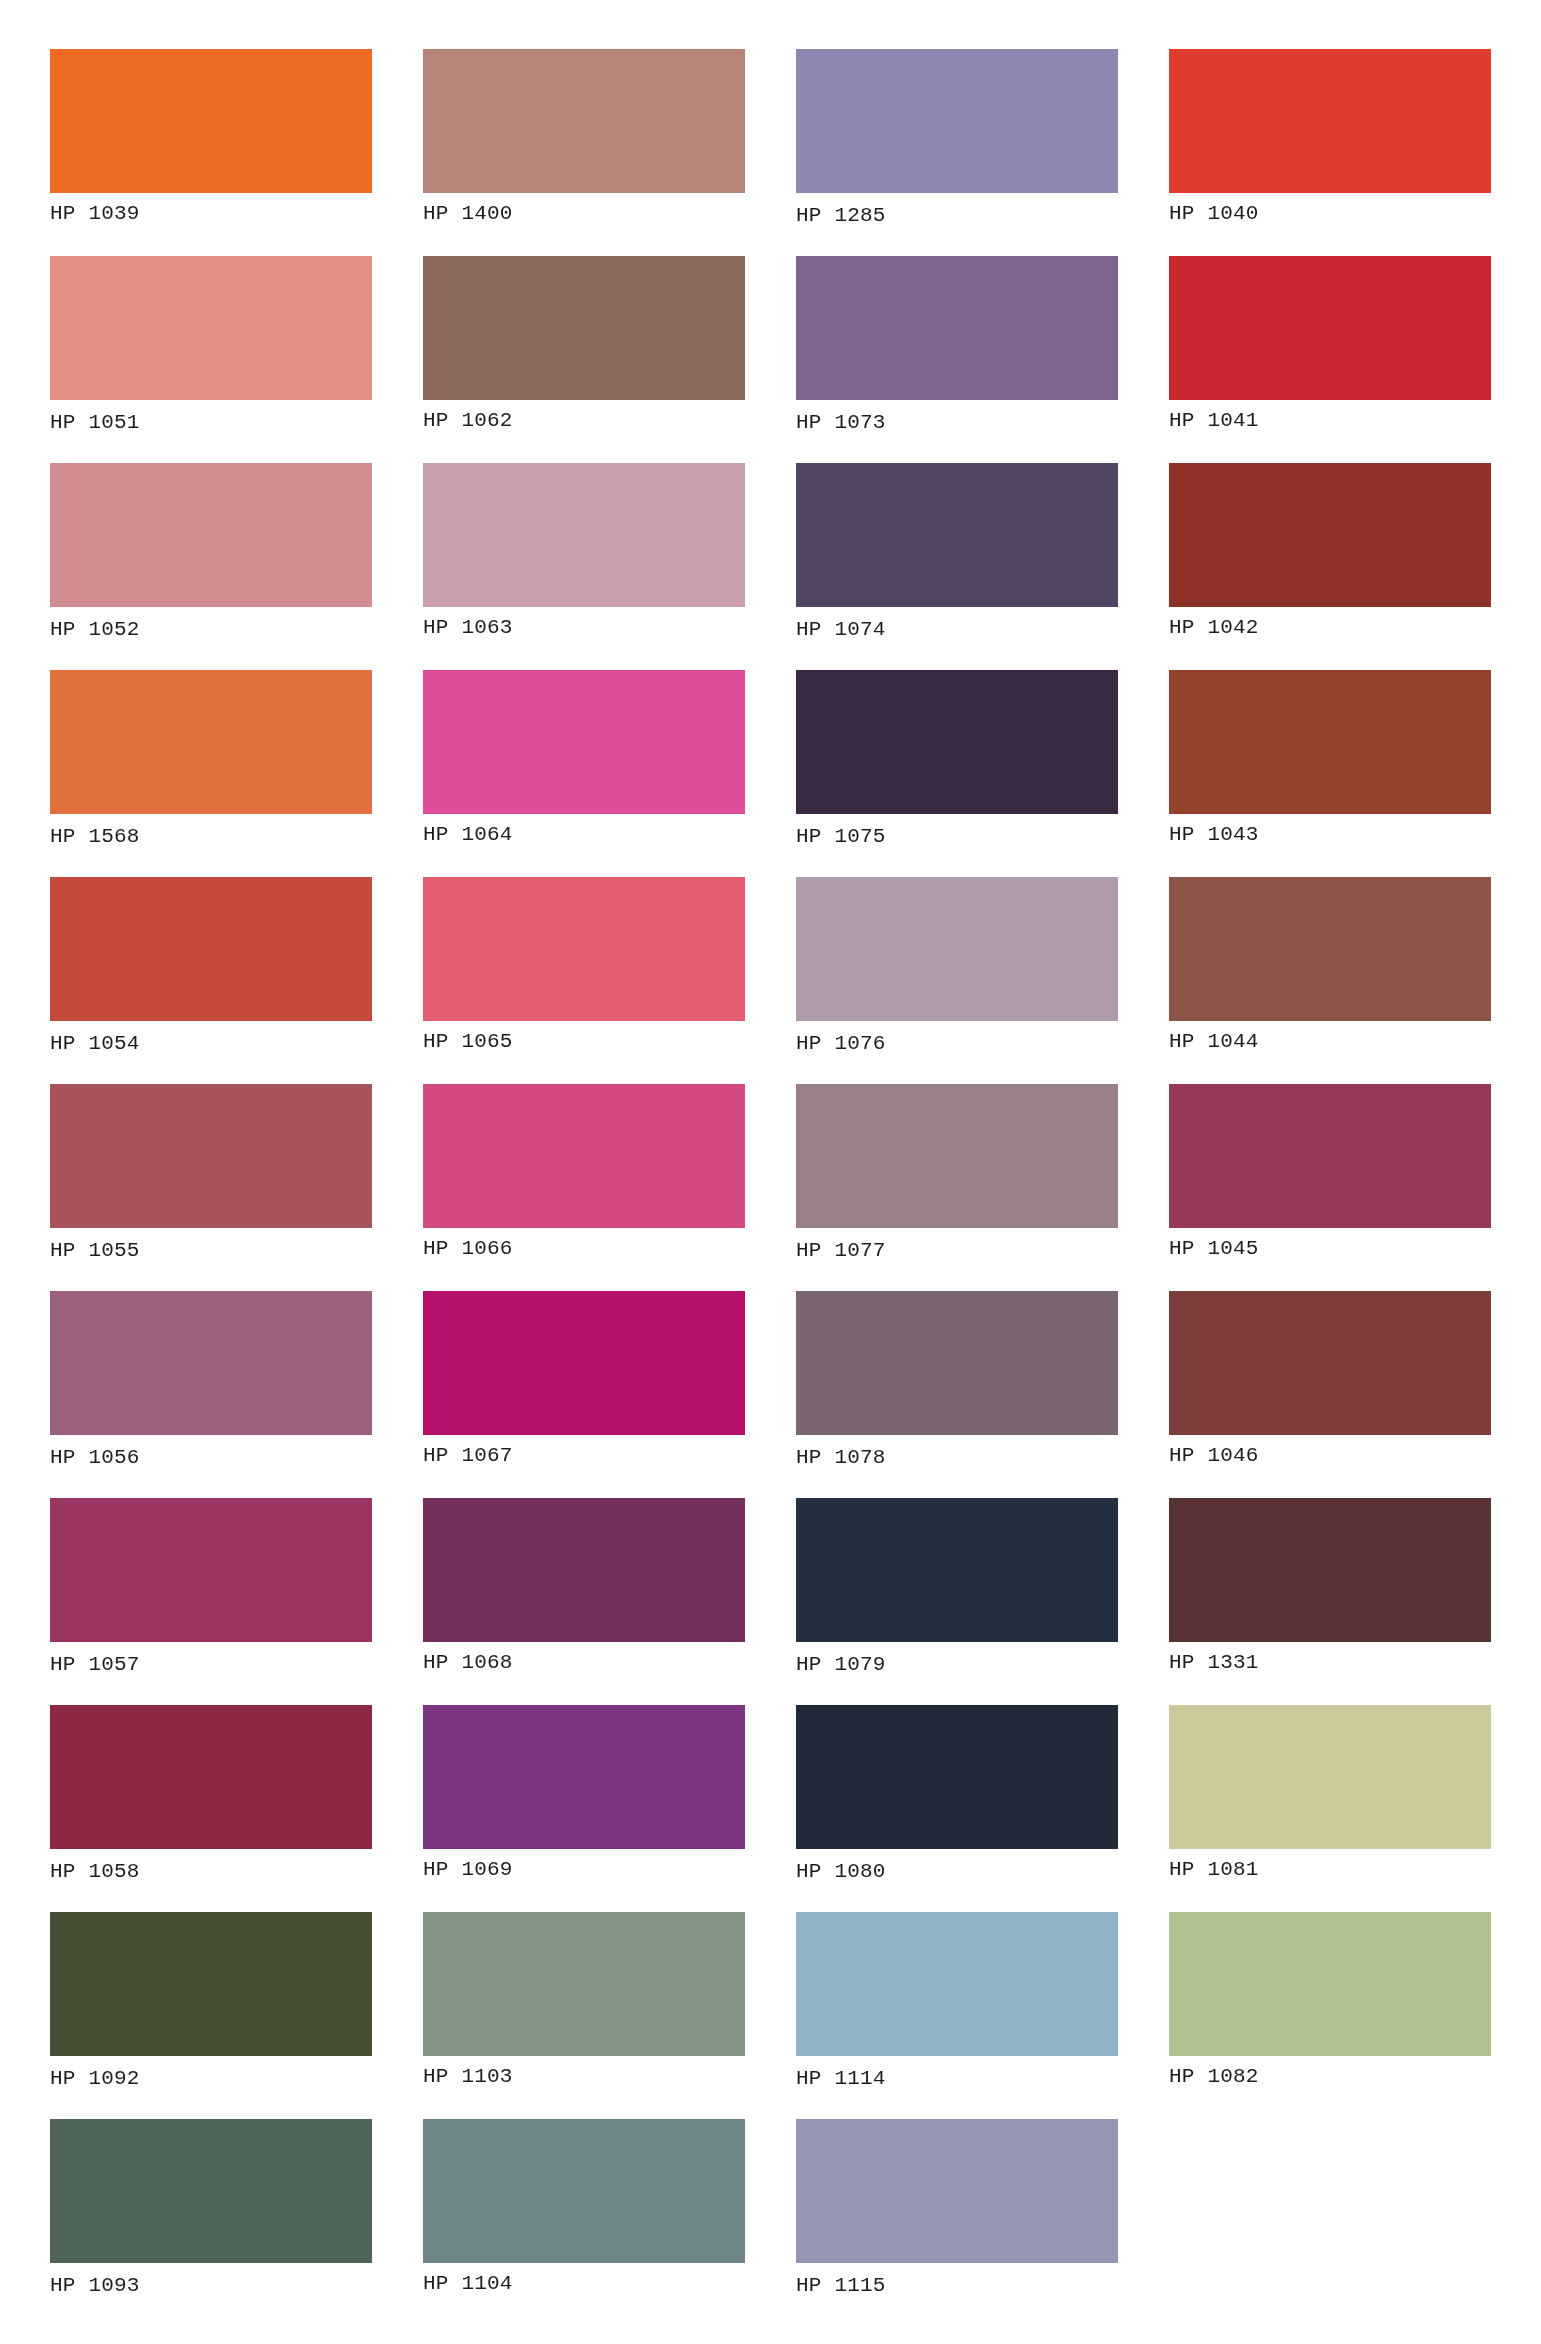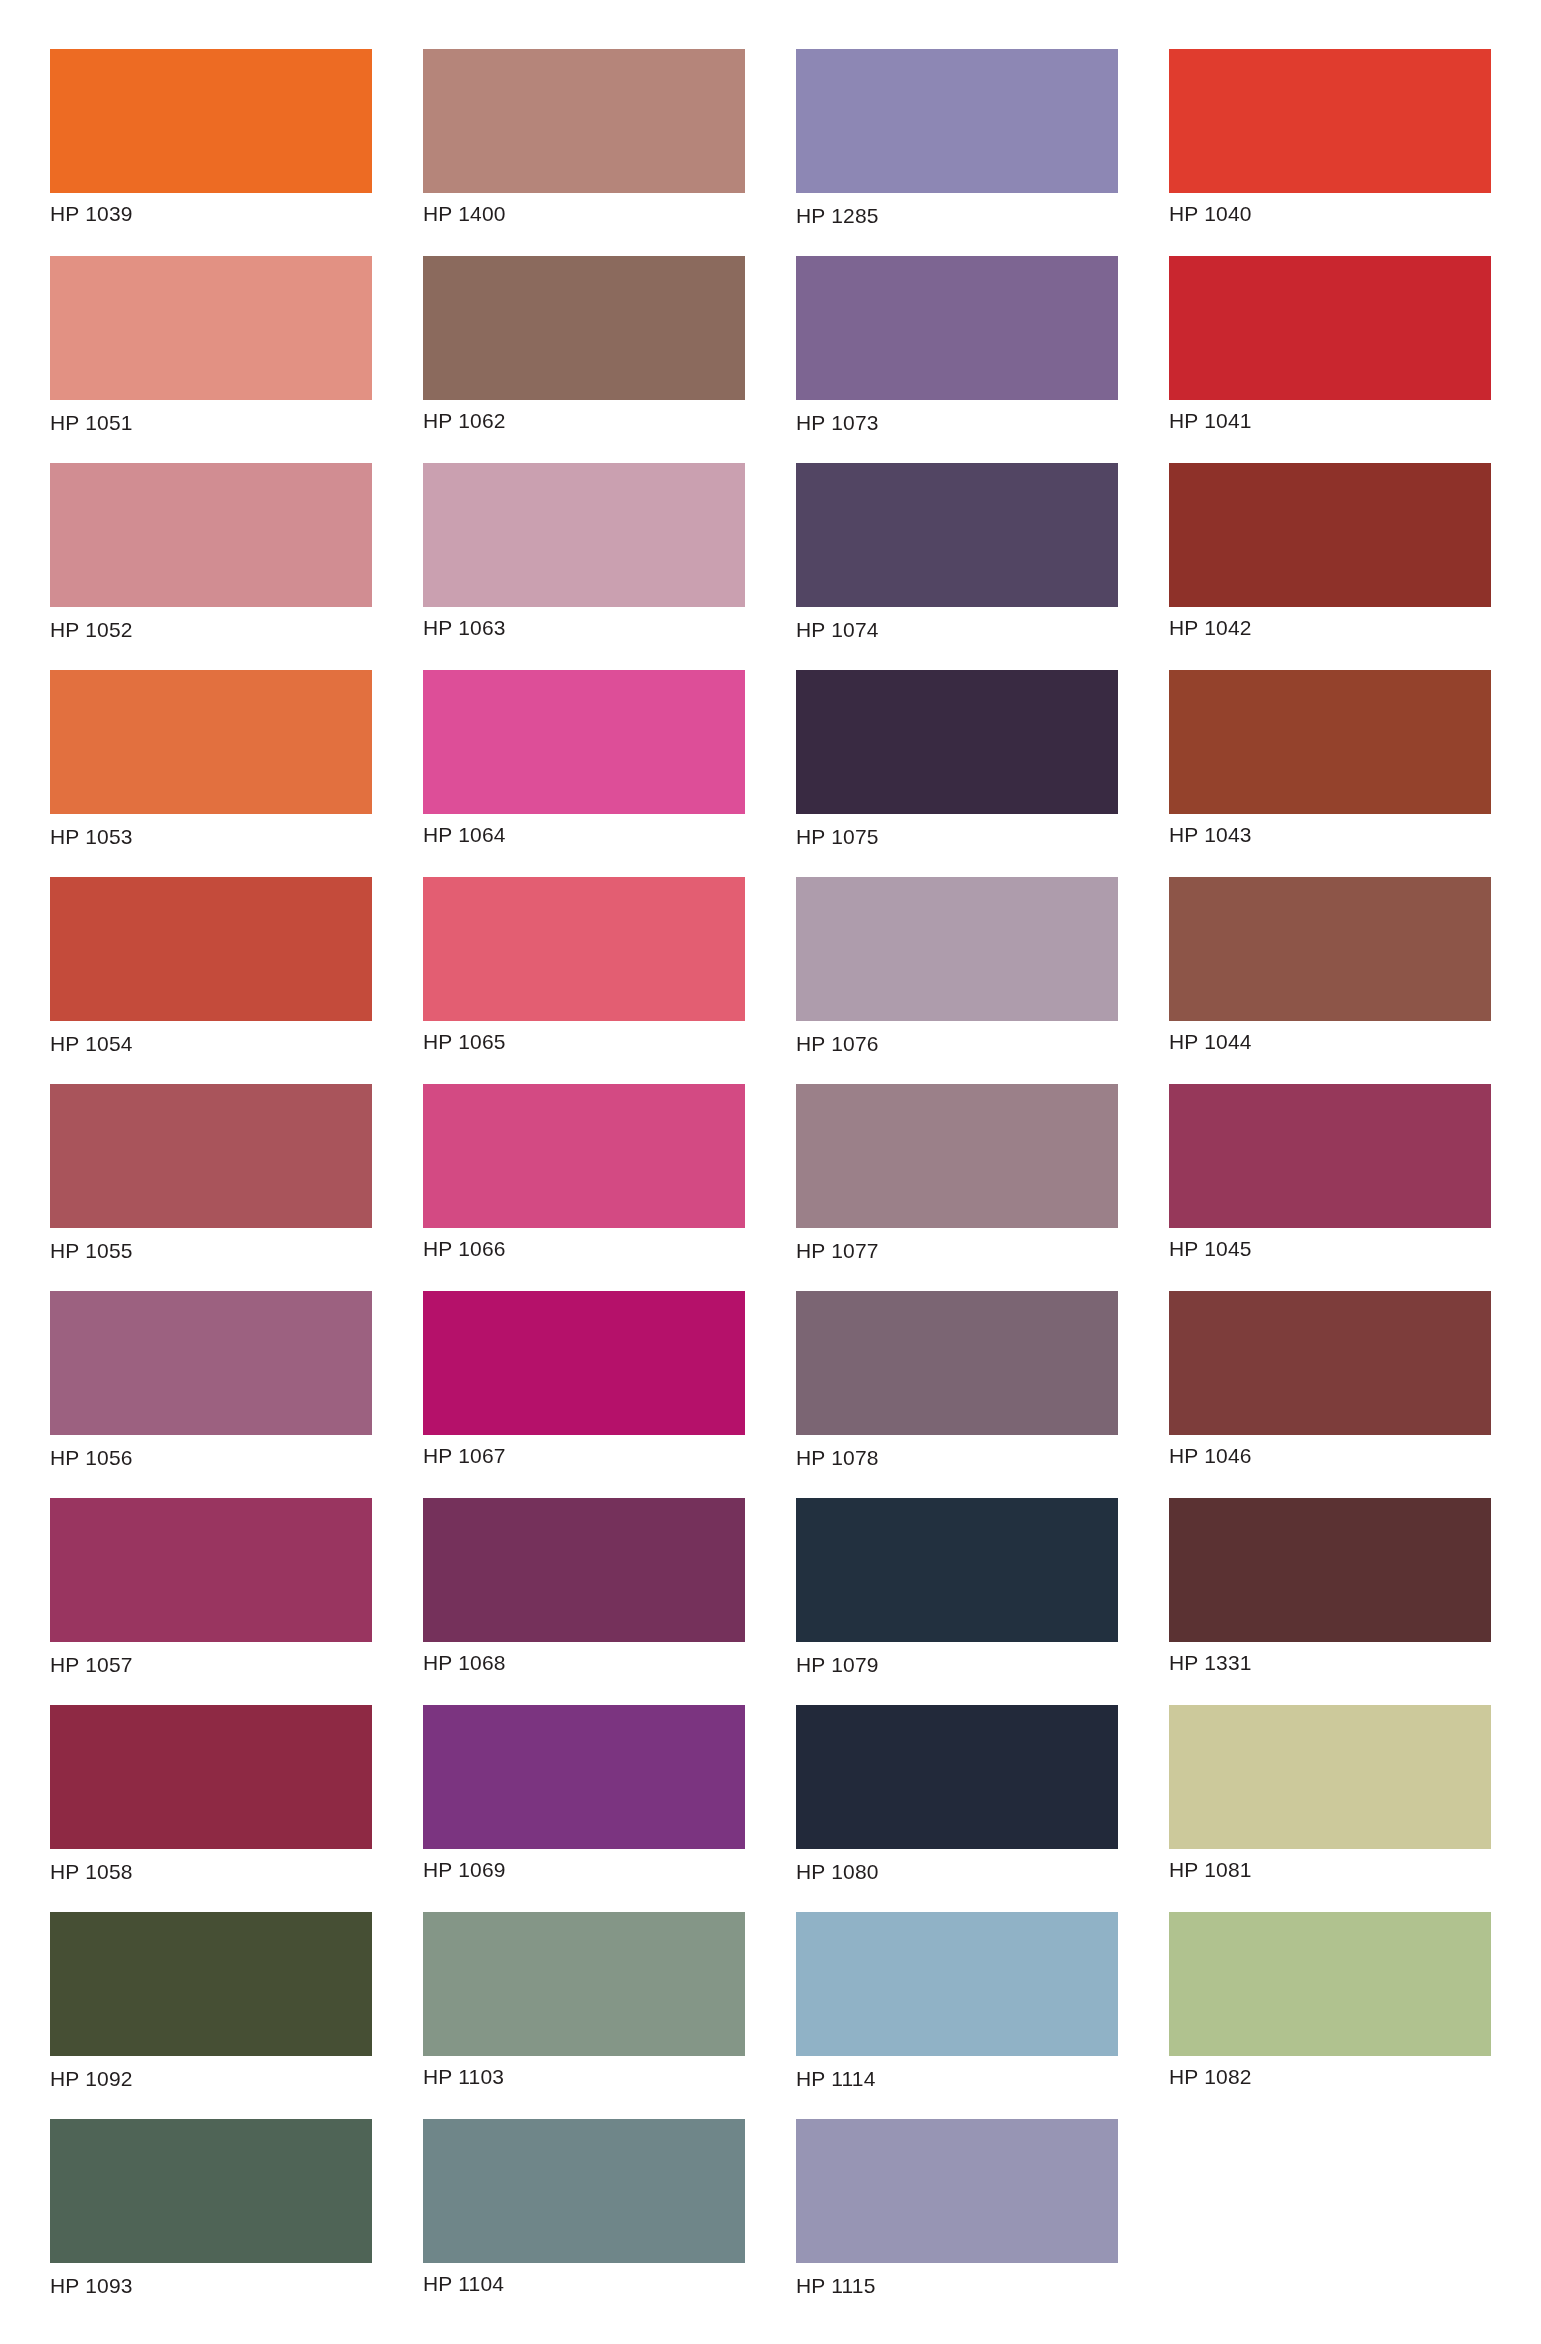--- a/index.html
+++ b/index.html
@@ -41,21 +41,21 @@
   .swatch-chip {
     width: 322px;
     height: 144px;
     display: block;
     line-height: 0;
     font-size: 0;
   }
   .swatch-label {
     display: block;
     margin-top: 9px;
-    font-family: Liberation Sans, sans-serif;
+    font-family: Liberation Mono, monospace;
     font-size: 21px;
     line-height: 24px;
     letter-spacing: 0.2px;
     color: #211d1e;
     white-space: nowrap;
   }
   
   .swatch-cell.col-2 .swatch-label,
   .swatch-cell.col-4 .swatch-label {
     margin-top: 11px;
@@ -109,21 +109,21 @@
       <div class="swatch-cell col-4">
         <div class="swatch-chip" style="background-color: rgb(82, 69, 99);"></div>
         <div class="swatch-label">HP 1074</div>
       </div>
       <div class="swatch-cell col-1">
         <div class="swatch-chip" style="background-color: rgb(142, 49, 41);"></div>
         <div class="swatch-label">HP 1042</div>
       </div>
       <div class="swatch-cell col-2">
         <div class="swatch-chip" style="background-color: rgb(226, 112, 63);"></div>
-        <div class="swatch-label">HP 1053</div>
+        <div class="swatch-label">HP 1568</div>
       </div>
       <div class="swatch-cell col-3">
         <div class="swatch-chip" style="background-color: rgb(221, 78, 152);"></div>
         <div class="swatch-label">HP 1064</div>
       </div>
       <div class="swatch-cell col-4">
         <div class="swatch-chip" style="background-color: rgb(57, 42, 66);"></div>
         <div class="swatch-label">HP 1075</div>
       </div>
       <div class="swatch-cell col-1">

